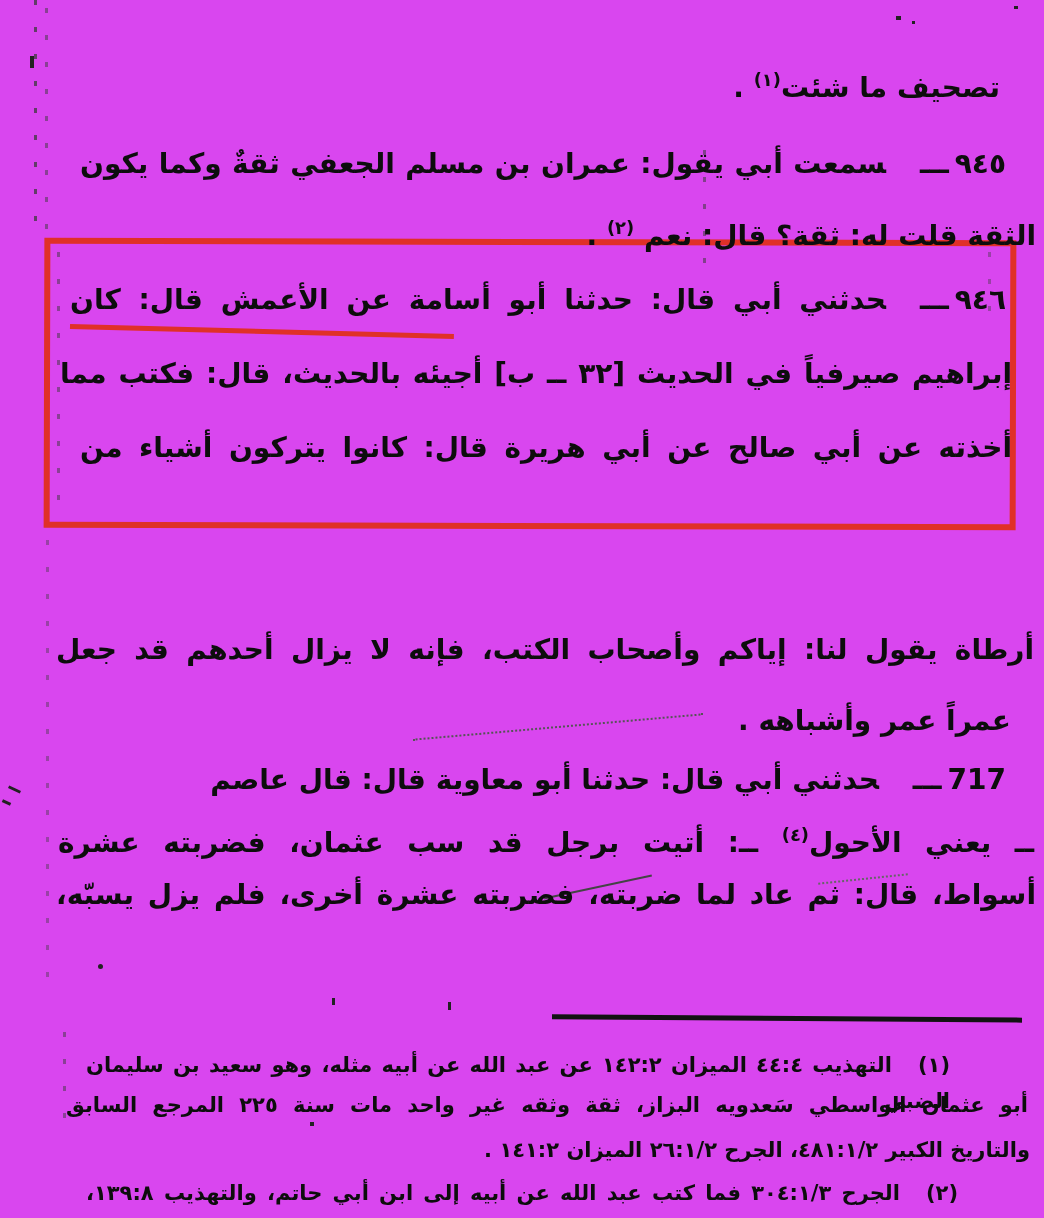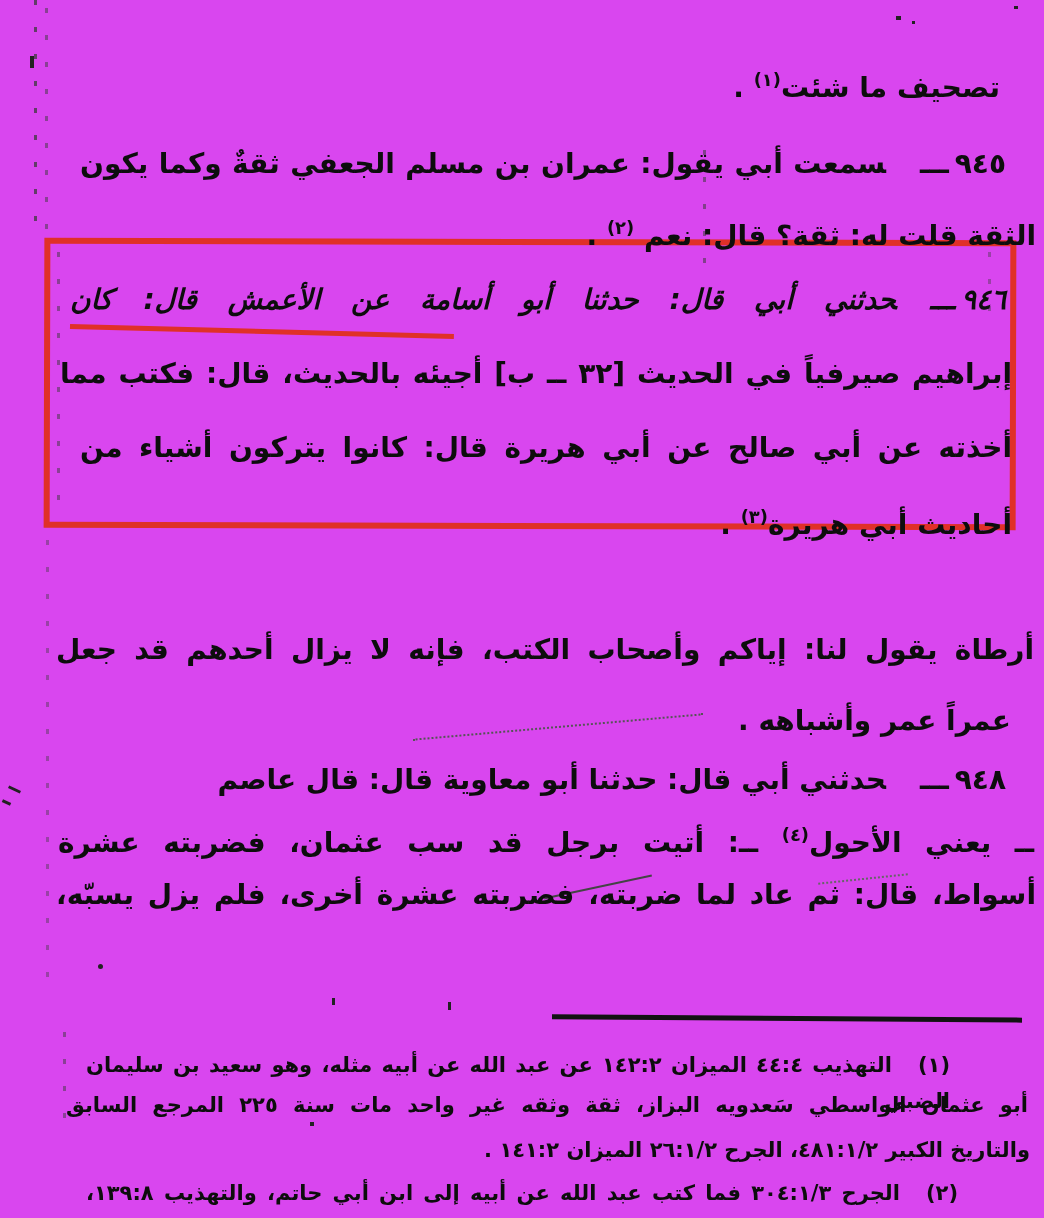--- a/index.html
+++ b/index.html
@@ -18,21 +18,21 @@
   .jl{text-align:justify;text-align-last:justify;} 
   .fn{font-size:21px;line-height:36px;}        
   .fref{font-size:0.64em;vertical-align:11px;} 
   .fnm{margin-inline-end:26px;}                
   .num{letter-spacing:1px;}
   .edash{padding:0 6px;margin-left:28px;}
   
   .t-intro {top:57px;  right:44px;}
   .l9451   {top:141px; right:38px; left:80px;}
   .l9452   {top:205px; right:8px;}
-  .l9461   {top:277px; right:38px; left:70px;font-style:italic;}
+  .l9461   {top:277px; right:38px; left:70px;}
   .l9462   {top:351px; right:32px; left:60px;}
   .l9463   {top:425px; right:32px; left:80px;}
   .l9464   {top:494px; right:32px;}
   .l9471   {top:557px; right:38px; left:60px;}
   .l9472   {top:627px; right:10px; left:56px;}
   .l9473   {top:698px; right:33px;}
   .l9481   {top:757px; right:38px;}
   .l9482   {top:812px; right:10px; left:58px;}
   .l9483   {top:872px; right:8px;  left:56px;}
   .lf11    {top:1047px;right:94px; left:86px;}
@@ -109,26 +109,25 @@
   <div class="redline"></div>
 
   <div class="bl nl t-intro"><span>تصحيف ما شئت</span><sup class="fref">(١)</sup><span> .</span></div>
 
   <div class="bl jl l9451"><span class="num">٩٤٥</span><span class="edash">ـــ</span><span>سمعت أبي يقول: عمران بن مسلم الجعفي ثقةٌ وكما يكون</span></div>
   <div class="bl nl l9452"><span>الثقة قلت له: ثقة؟ قال: نعم </span><sup class="fref">(٢)</sup><span> .</span></div>
 
   <div class="bl jl l9461"><span class="num">٩٤٦</span><span class="edash">ـــ</span><span>حدثني أبي قال: حدثنا أبو أسامة عن الأعمش قال: كان</span></div>
   <div class="bl jl l9462"><span>إبراهيم صيرفياً في الحديث [٣٢ ــ ب] أجيئه بالحديث، قال: فكتب مما</span></div>
   <div class="bl jl l9463"><span>أخذته عن أبي صالح عن أبي هريرة قال: كانوا يتركون أشياء من</span></div>
-  <div class="bl nl l9464"><span>أحاديث أبي هريرة</span><sup class="fref">(٣)</sup><span> .</span></div>
 
   <div class="bl nl l9473"><span>عمراً عمر وأشباهه .</span></div>
   <div class="bl jl l9472"><span>أرطاة يقول لنا: إياكم وأصحاب الكتب، فإنه لا يزال أحدهم قد جعل</span></div>
 
-  <div class="bl nl l9481"><span class="num">٩٤٨</span><span class="edash">ـــ</span><span>حدثني أبي قال: حدثنا أبو معاوية قال: قال عاصم</span></div>
+  <div class="bl nl l9481"><span class="num">717</span><span class="edash">ـــ</span><span>حدثني أبي قال: حدثنا أبو معاوية قال: قال عاصم</span></div>
   <div class="bl jl l9482"><span>ــ يعني الأحول</span><sup class="fref">(٤)</sup><span> ــ: أتيت برجل قد سب عثمان، فضربته عشرة</span></div>
   <div class="bl jl l9483"><span>أسواط، قال: ثم عاد لما ضربته، فضربته عشرة أخرى، فلم يزل يسبّه،</span></div>
 
   <div class="fnrule"></div>
 
   <div class="bl fn jl lf11"><span class="fnm">(١)</span><span>التهذيب ٤٤:٤ الميزان ١٤٢:٢ عن عبد الله عن أبيه مثله، وهو سعيد بن سليمان الضبي</span></div>
   <div class="bl fn jl lf12"><span>أبو عثمان الواسطي سَعدويه البزاز، ثقة وثقه غير واحد مات سنة ٢٢٥ المرجع السابق</span></div>
   <div class="bl fn nl lf13"><span>والتاريخ الكبير ٤٨١:١/٢، الجرح ٢٦:١/٢ الميزان ١٤١:٢ .</span></div>
   <div class="bl fn jl lf21"><span class="fnm">(٢)</span><span>الجرح ٣٠٤:١/٣ فما كتب عبد الله عن أبيه إلى ابن أبي حاتم، والتهذيب ١٣٩:٨، وهو</span></div>
 

